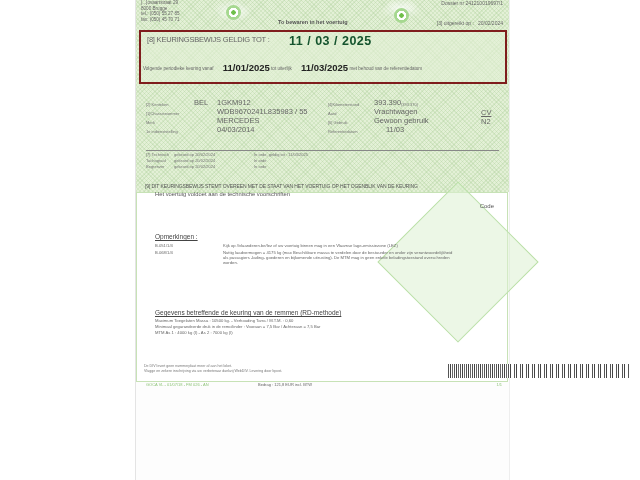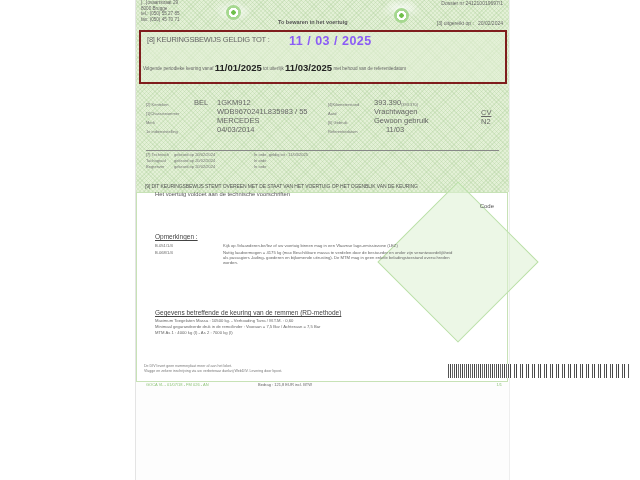--- a/index.html
+++ b/index.html
@@ -30,23 +30,23 @@
     background: radial-gradient(ellipse at center, rgba(255,255,255,0.8), rgba(255,255,255,0) 70%);
   }
   .bewaren { left: 142px; top: 19px; font-size: 5.5px; font-weight: bold; color: #555; }
   .dossier { right: 6px; top: 0px; font-size: 5px; color: #666; }
   .uitgereikt { right: 6px; top: 20px; font-size: 5px; color: #666; }
   .validity-box {
     position: absolute; left: 3px; top: 30px; width: 364px; height: 50px;
     border: 2px solid #7f1d1d; background: rgba(226,240,214,0.6);
   }
   .valid-label { left: 6px; top: 3px; font-size: 7.5px; color: #666; letter-spacing: -0.2px; }
-  .valid-date { left: 148px; top: 2px; font-size: 12.5px; font-weight: bold; color: #8b5cf6; letter-spacing: 0.5px; }
+  .valid-date { left: 148px; top: 2px; font-size: 12.5px; font-weight: bold; color: #14532d; letter-spacing: 0.5px; }
   .next-row { left: 2px; top: 30px; font-size: 4.6px; color: #666; }
-  .next-row b { font-size: 9.5px; color: #222; font-weight: bold; vertical-align: -1px; }
+  .next-row b { font-size: 9.5px; color: #222; font-weight: bold; vertical-align: -1px; margin-left: 8px; }
   .lbl { font-size: 4px; color: #777; }
   .val { font-size: 7.5px; color: #666; }
   .insp { font-size: 4px; color: #777; }
   .conform { left: 9px; top: 183px; font-size: 5px; color: #555; letter-spacing: -0.1px; }
   .white-box {
     position: absolute; left: 0px; top: 192px; width: 370px; height: 188px;
     border: 1px solid #c7e2b6; background: #ffffff;
   }
   .voldoet { left: 19px; top: 191px; font-size: 5.8px; color: #555; }
   .code { right: 15px; top: 203px; font-size: 6px; color: #555; }

